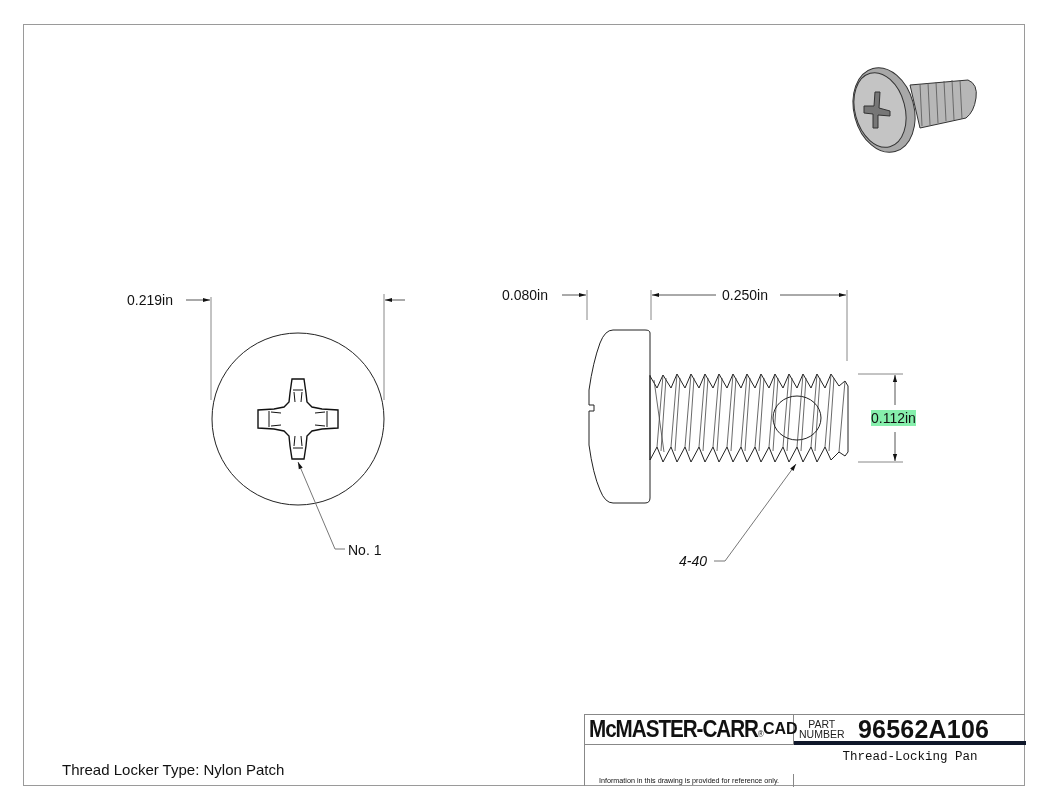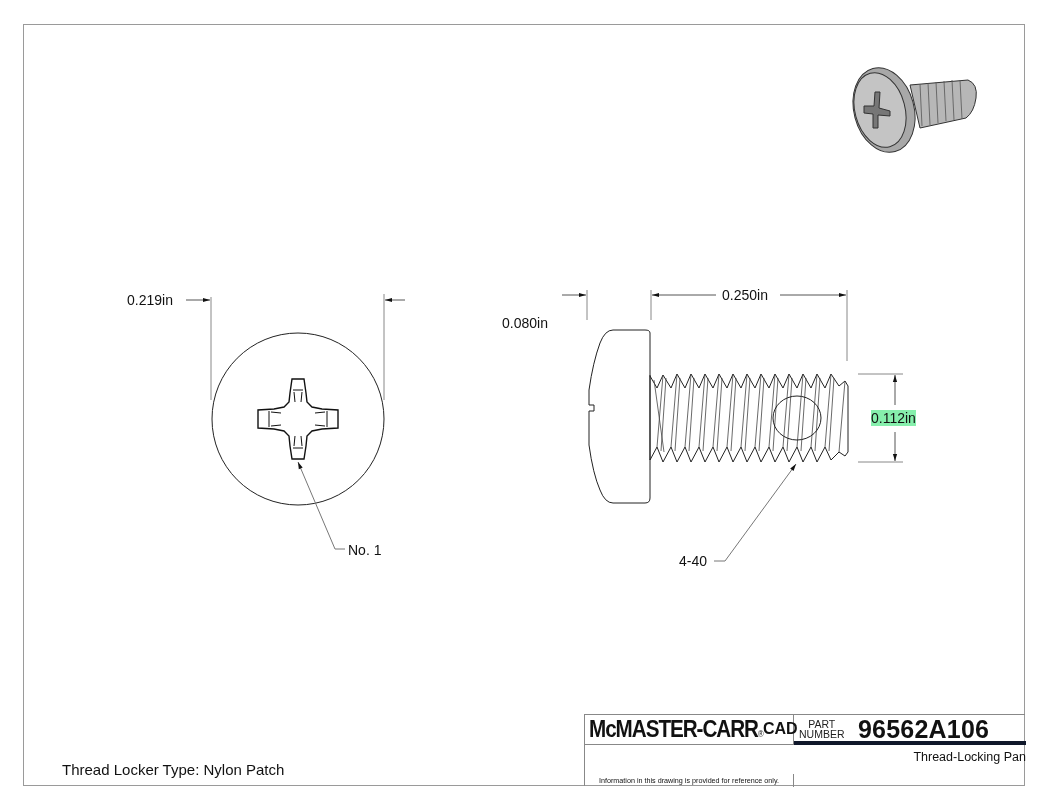--- a/index.html
+++ b/index.html
@@ -12,21 +12,21 @@
   .tb-cell { position:absolute; box-sizing:border-box; }
   .logo { left:0; top:0; width:209px; height:30px; border-right:1px solid #888; border-bottom:1px solid #888; display:flex; align-items:flex-start; padding-left:4px; }
   .logo-text { font-family:"Liberation Sans", sans-serif; font-weight:bold; font-size:24px; letter-spacing:-1.2px; transform:scaleX(0.86); transform-origin:left center; color:#111; white-space:nowrap; }
   .logo-reg { font-size:9px; font-weight:normal; letter-spacing:0; }
   .cad { position:absolute; left:178px; top:5px; font-size:16px; font-weight:bold; color:#111; }
   .pn { left:209px; top:0; width:232px; height:30px; border-bottom:4px solid #0f172a; }
   .pn-label { position:absolute; left:5px; top:4px; font-size:10.5px; line-height:10px; color:#222; text-align:center; }
   .pn-value { position:absolute; left:64px; top:0px; font-size:25px; font-weight:bold; color:#111; letter-spacing:0.2px; }
   .url { left:0; top:30px; width:209px; height:29px; border-right:1px solid #888; border-bottom:1px solid #888; text-align:center; font-size:10.5px; line-height:13px; padding-top:2px; }
   .disc { left:0; top:59px; width:209px; height:13px; border-right:1px solid #888; text-align:center; font-size:7.2px; line-height:13px; }
-  .desc { left:209px; top:30px; width:232px; height:42px; text-align:right; font-size:12.5px; line-height:17px; padding-top:4px; }
+  .desc { left:209px; top:30px; width:232px; height:42px; text-align:center; font-size:12.5px; line-height:17px; padding-top:4px;font-family:Liberation Mono, monospace; }
 </style>
 </head>
 <body>
 
 <div class="frame"></div>
 
 <svg class="drawing" width="1050" height="811" viewBox="0 0 1050 811">
   <defs>
     <marker id="arr" viewBox="0 0 10 10" refX="10" refY="5" markerWidth="9" markerHeight="7" orient="auto-start-reverse">
       <path d="M0,2 L10,5 L0,8 z" fill="#111"></path>
@@ -121,24 +121,24 @@
         <line x1="960" y1="80" x2="962" y2="119"></line>
     </g>
     <ellipse cx="884" cy="110" rx="30" ry="43" fill="#a8a8a8" transform="rotate(-15 884 110)"></ellipse>
     <ellipse cx="880" cy="110" rx="25" ry="38" fill="#c4c4c4" transform="rotate(-15 880 110)"></ellipse>
     <path d="M864,106 L874,106 L875,92 L880,92 L879,108 L890,111 L890,116 L878,115 L878,128 L873,128 L873,114 L864,113 Z" fill="#777"></path>
   </g>
 </svg>
 
 <div class="dim" style="left:127px;top:292px;">0.219in</div>
 <div class="dim" style="left:348px;top:542px;">No. 1</div>
-<div class="dim" style="left:502px;top:287px;margin-top:28px;">0.080in</div>
+<div class="dim" style="left:502px;top:287px;">0.080in</div>
 <div class="dim" style="left:722px;top:287px;">0.250in</div>
 <div class="dim" style="left:871px;top:410px;background:#86efac;">0.112in</div>
-<div class="dim" style="left:679px;top:553px;">4-40</div>
+<div class="dim" style="left:679px;top:553px;font-style:italic;">4-40</div>
 
 <div class="note">Thread Locker Type: Nylon Patch</div>
 
 <div class="tb">
   <div class="tb-cell logo">
     <span class="logo-text"><span>McMASTER-CARR</span><span class="logo-reg">®</span></span>
     <span class="cad">CAD</span>
   </div>
   <div class="tb-cell pn">
     <div class="pn-label">

